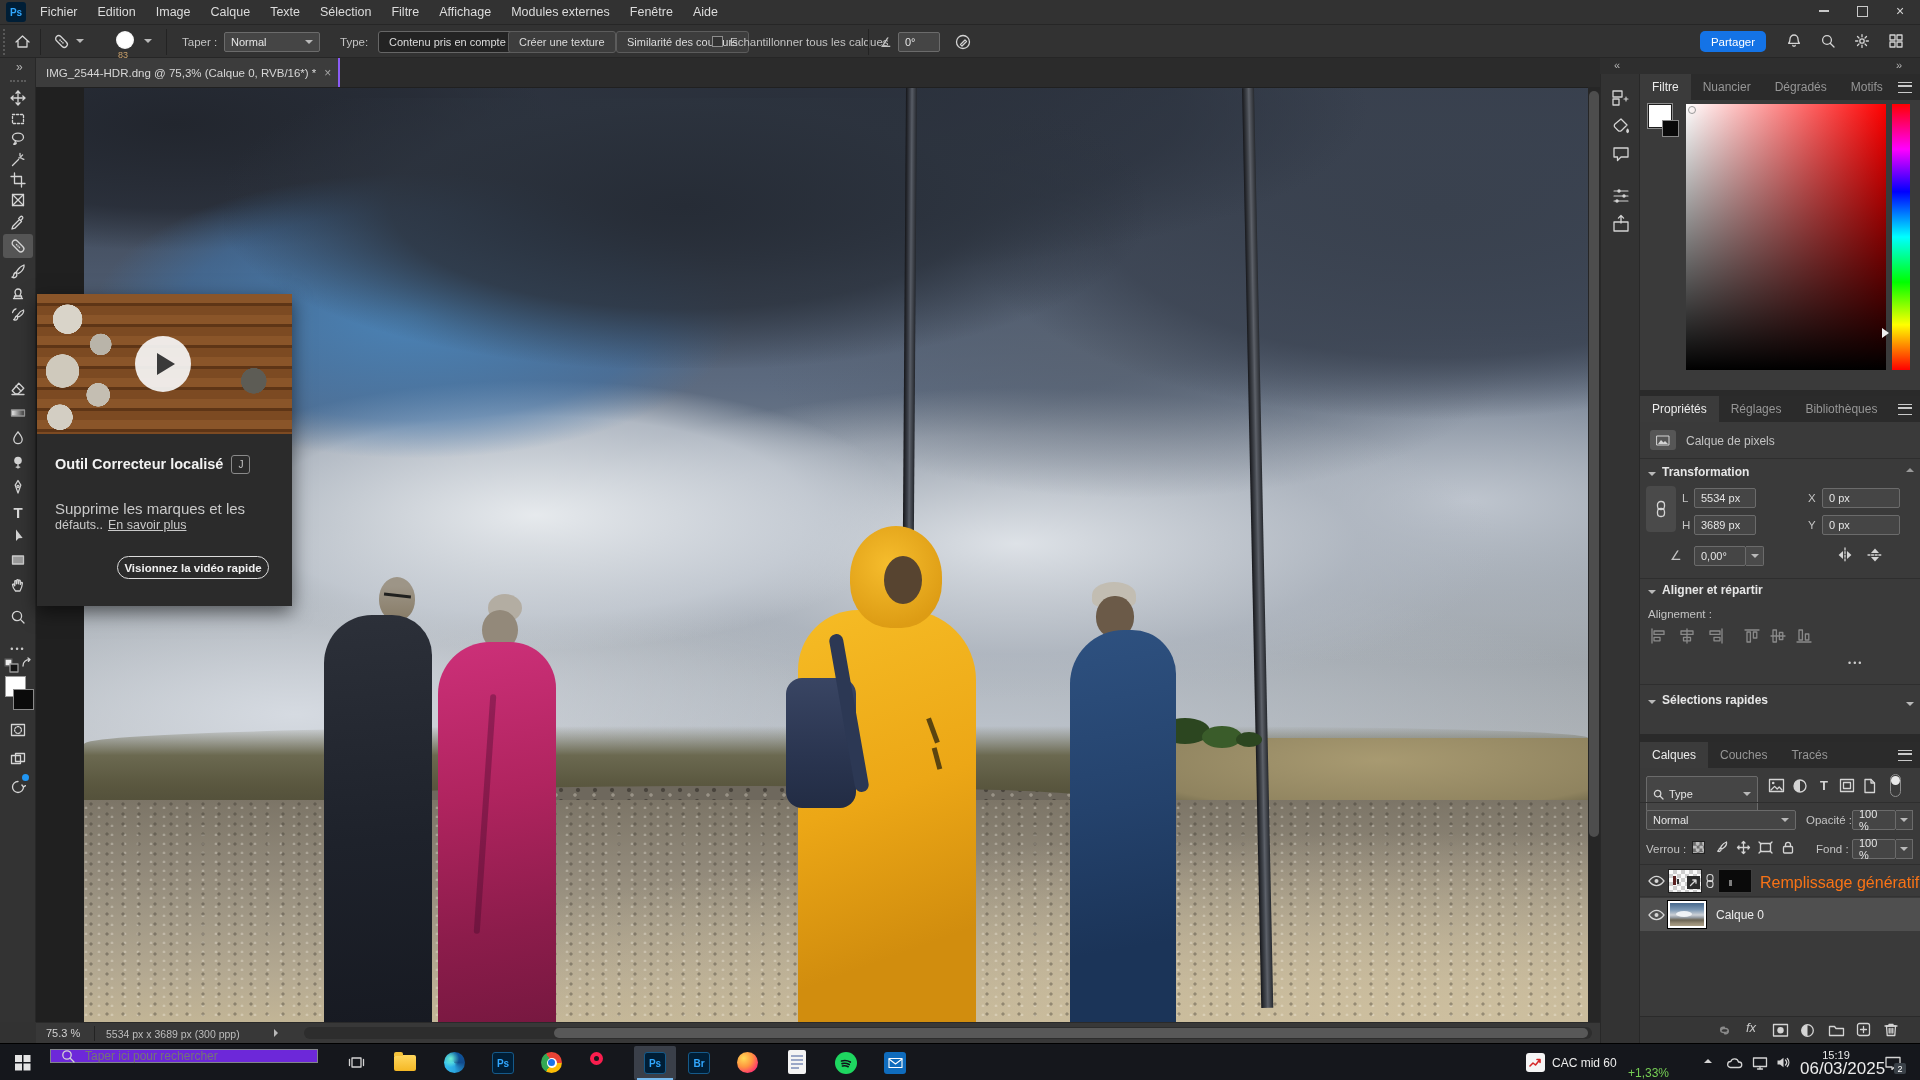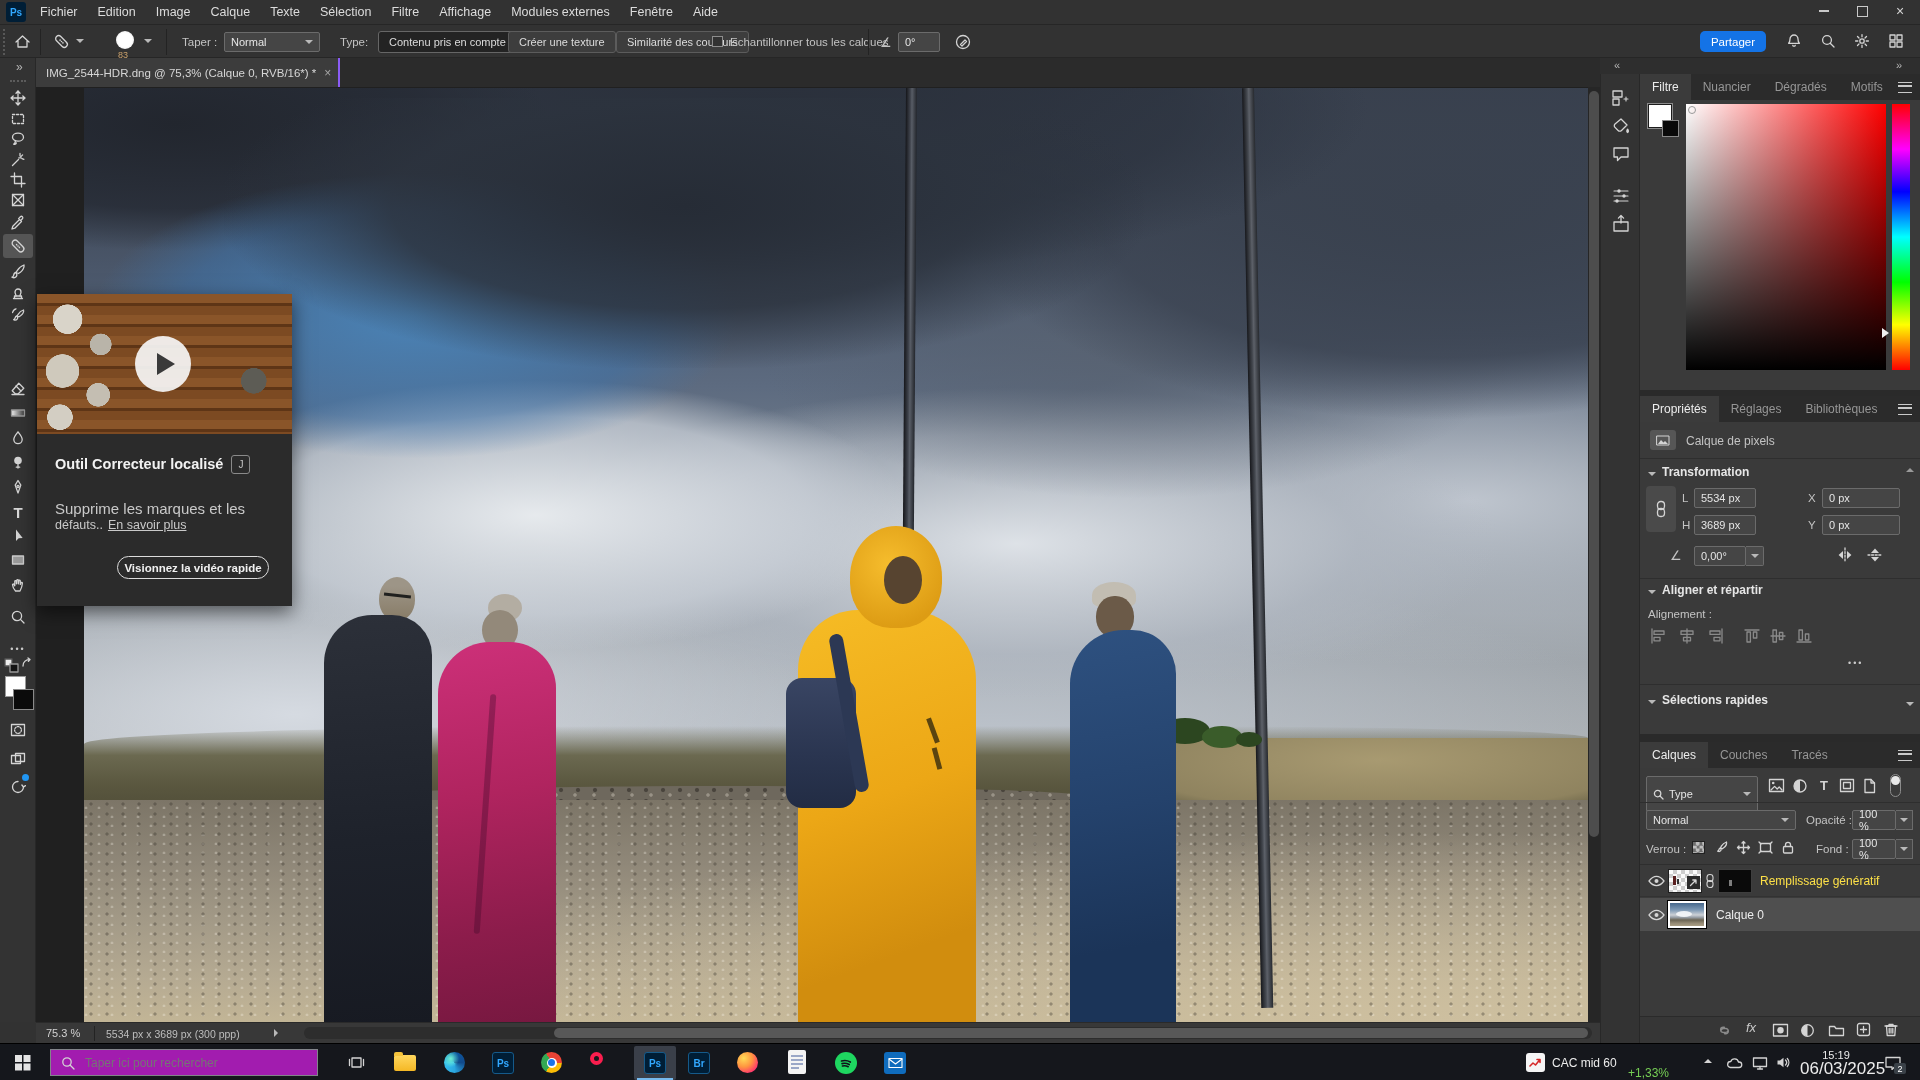--- a/index.html
+++ b/index.html
@@ -691,21 +691,21 @@
       </div>
       <div class="a" style="left:65px;top:8px">
           <svg width="10" height="16">
             <rect x="2" y="1.5" width="6" height="7" rx="2.8" stroke-width="1.1"></rect>
             <rect x="2" y="7.5" width="6" height="7" rx="2.8" stroke-width="1.1"></rect>
           </svg>
         </div>
       <div class="a" style="left:78px;top:4px;width:34px;height:24px;background:#0a0a0a;border:1px solid #3e3e3e">
         <div class="a" style="left:10px;top:10px;width:3px;height:6px;background:#7e7e7e"></div>
       </div>
-      <div class="a" style="left:120px;top:9px;font-size:12px;color:#fde047">Remplissage génératif</div>
+      <div class="a" style="left:120px;top:9px;font-size:16px;color:#f97316">Remplissage génératif</div>
     </div>
 
     <div class="a" style="left:0;top:156px;width:280px;height:33px;background:#4f4f4f">
       <div class="a" style="left:8px;top:11px">
           <svg width="17" height="12">
             <path d="M1 6c2.6-3.4 5-4.6 7.5-4.6S13.4 2.6 16 6c-2.6 3.4-5 4.6-7.5 4.6S3.6 9.4 1 6z"></path>
             <circle class="fill" cx="8.5" cy="6" r="2"></circle>
           </svg>
         </div>
       <div class="a" style="left:28px;top:3px;width:38px;height:27px;border:2px solid #fff;outline:1px solid #000;background:linear-gradient(180deg,#47688c 0%,#7d99b5 30%,#cdd1d6 52%,#9aa2ab 62%,#6b6453 74%,#958a74 88%,#ab9f85 100%)">
@@ -755,21 +755,21 @@
 
   <div class="a" style="left:0;top:1043px;width:1920px;height:37px;background:#15171c;border-top:1px solid #000">
     <div class="a" style="left:14px;top:10px">
         <svg width="17" height="17">
           <rect class="fill" x="1" y="1" width="7" height="7" style="fill:#e4e4e4"></rect>
           <rect class="fill" x="9.5" y="1" width="7" height="7" style="fill:#e4e4e4"></rect>
           <rect class="fill" x="1" y="9.5" width="7" height="7" style="fill:#e4e4e4"></rect>
           <rect class="fill" x="9.5" y="9.5" width="7" height="7" style="fill:#e4e4e4"></rect>
         </svg>
       </div>
-    <div class="a f" style="left:50px;top:5px;width:268px;height:27px;background:#a21caf;border:1px solid #82858a">
+    <div class="a f" style="left:50px;top:5px;width:268px;height:14px;background:#6d28d9;border:1px solid #82858a">
       <svg width="14" height="14" style="margin:0 8px 0 10px">
           <circle cx="6" cy="6" r="4.2"></circle>
           <path d="M9 9l4 4"></path>
         </svg>
       <input style="background: none; border: none; outline: none; color: rgb(200, 200, 200); font-size: 12px; font-family: inherit; width: 210px;" placeholder="Taper ici pour rechercher">
     </div>
     <div class="a" style="left:348px;top:10px">
         <svg width="17" height="17">
           <rect x="4" y="4" width="9" height="9"></rect>
           <path d="M1.5 5.5v6M15.5 5.5v6"></path>

